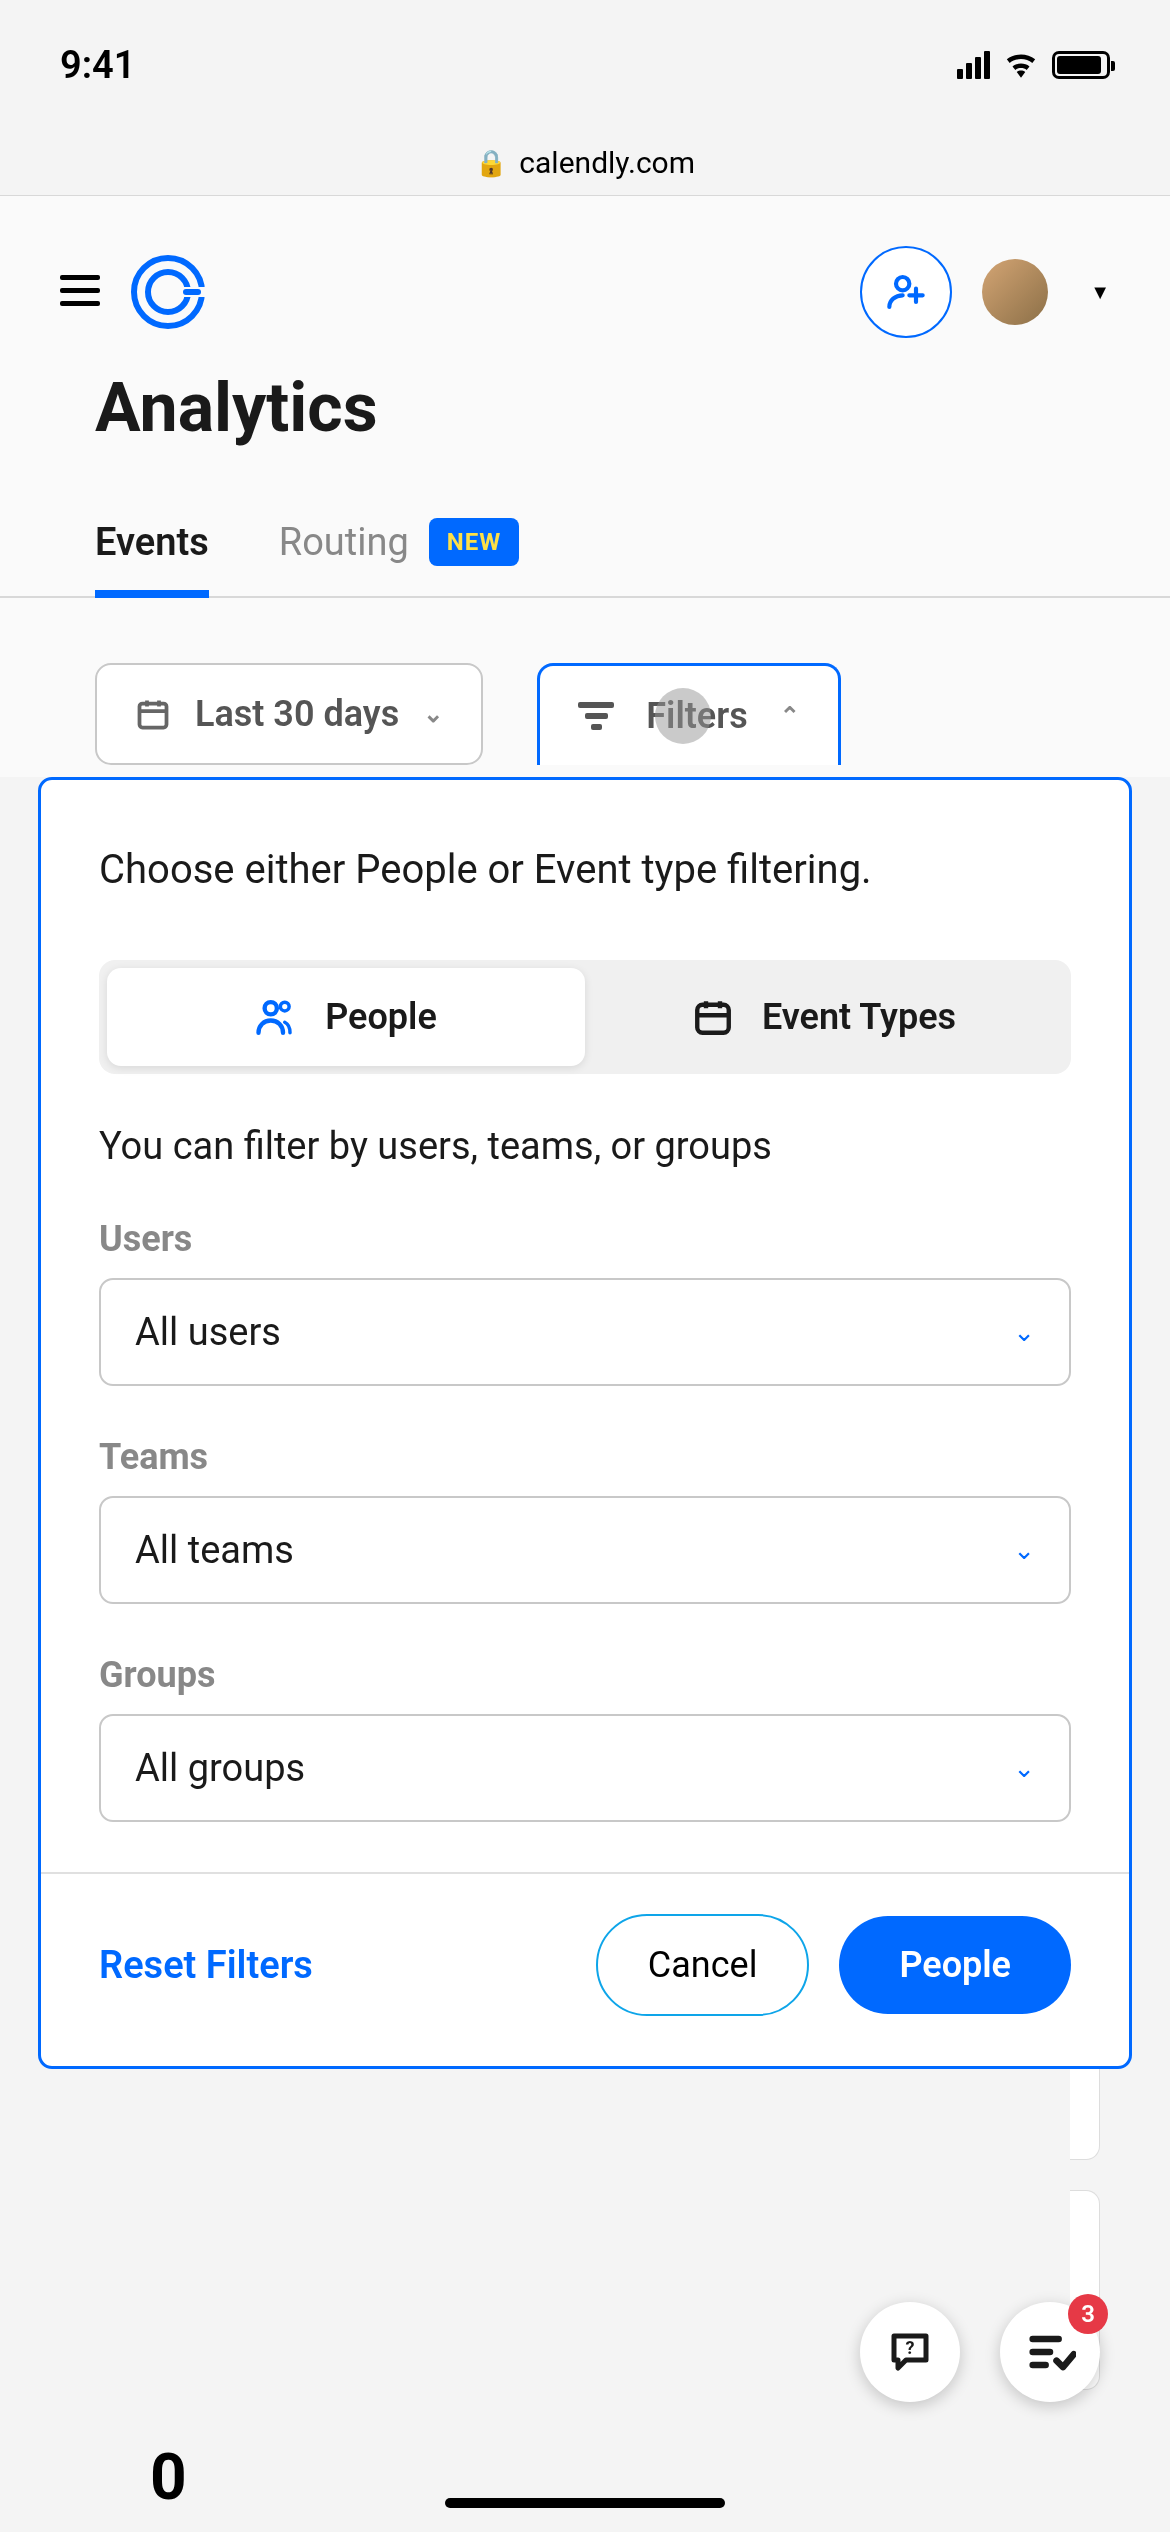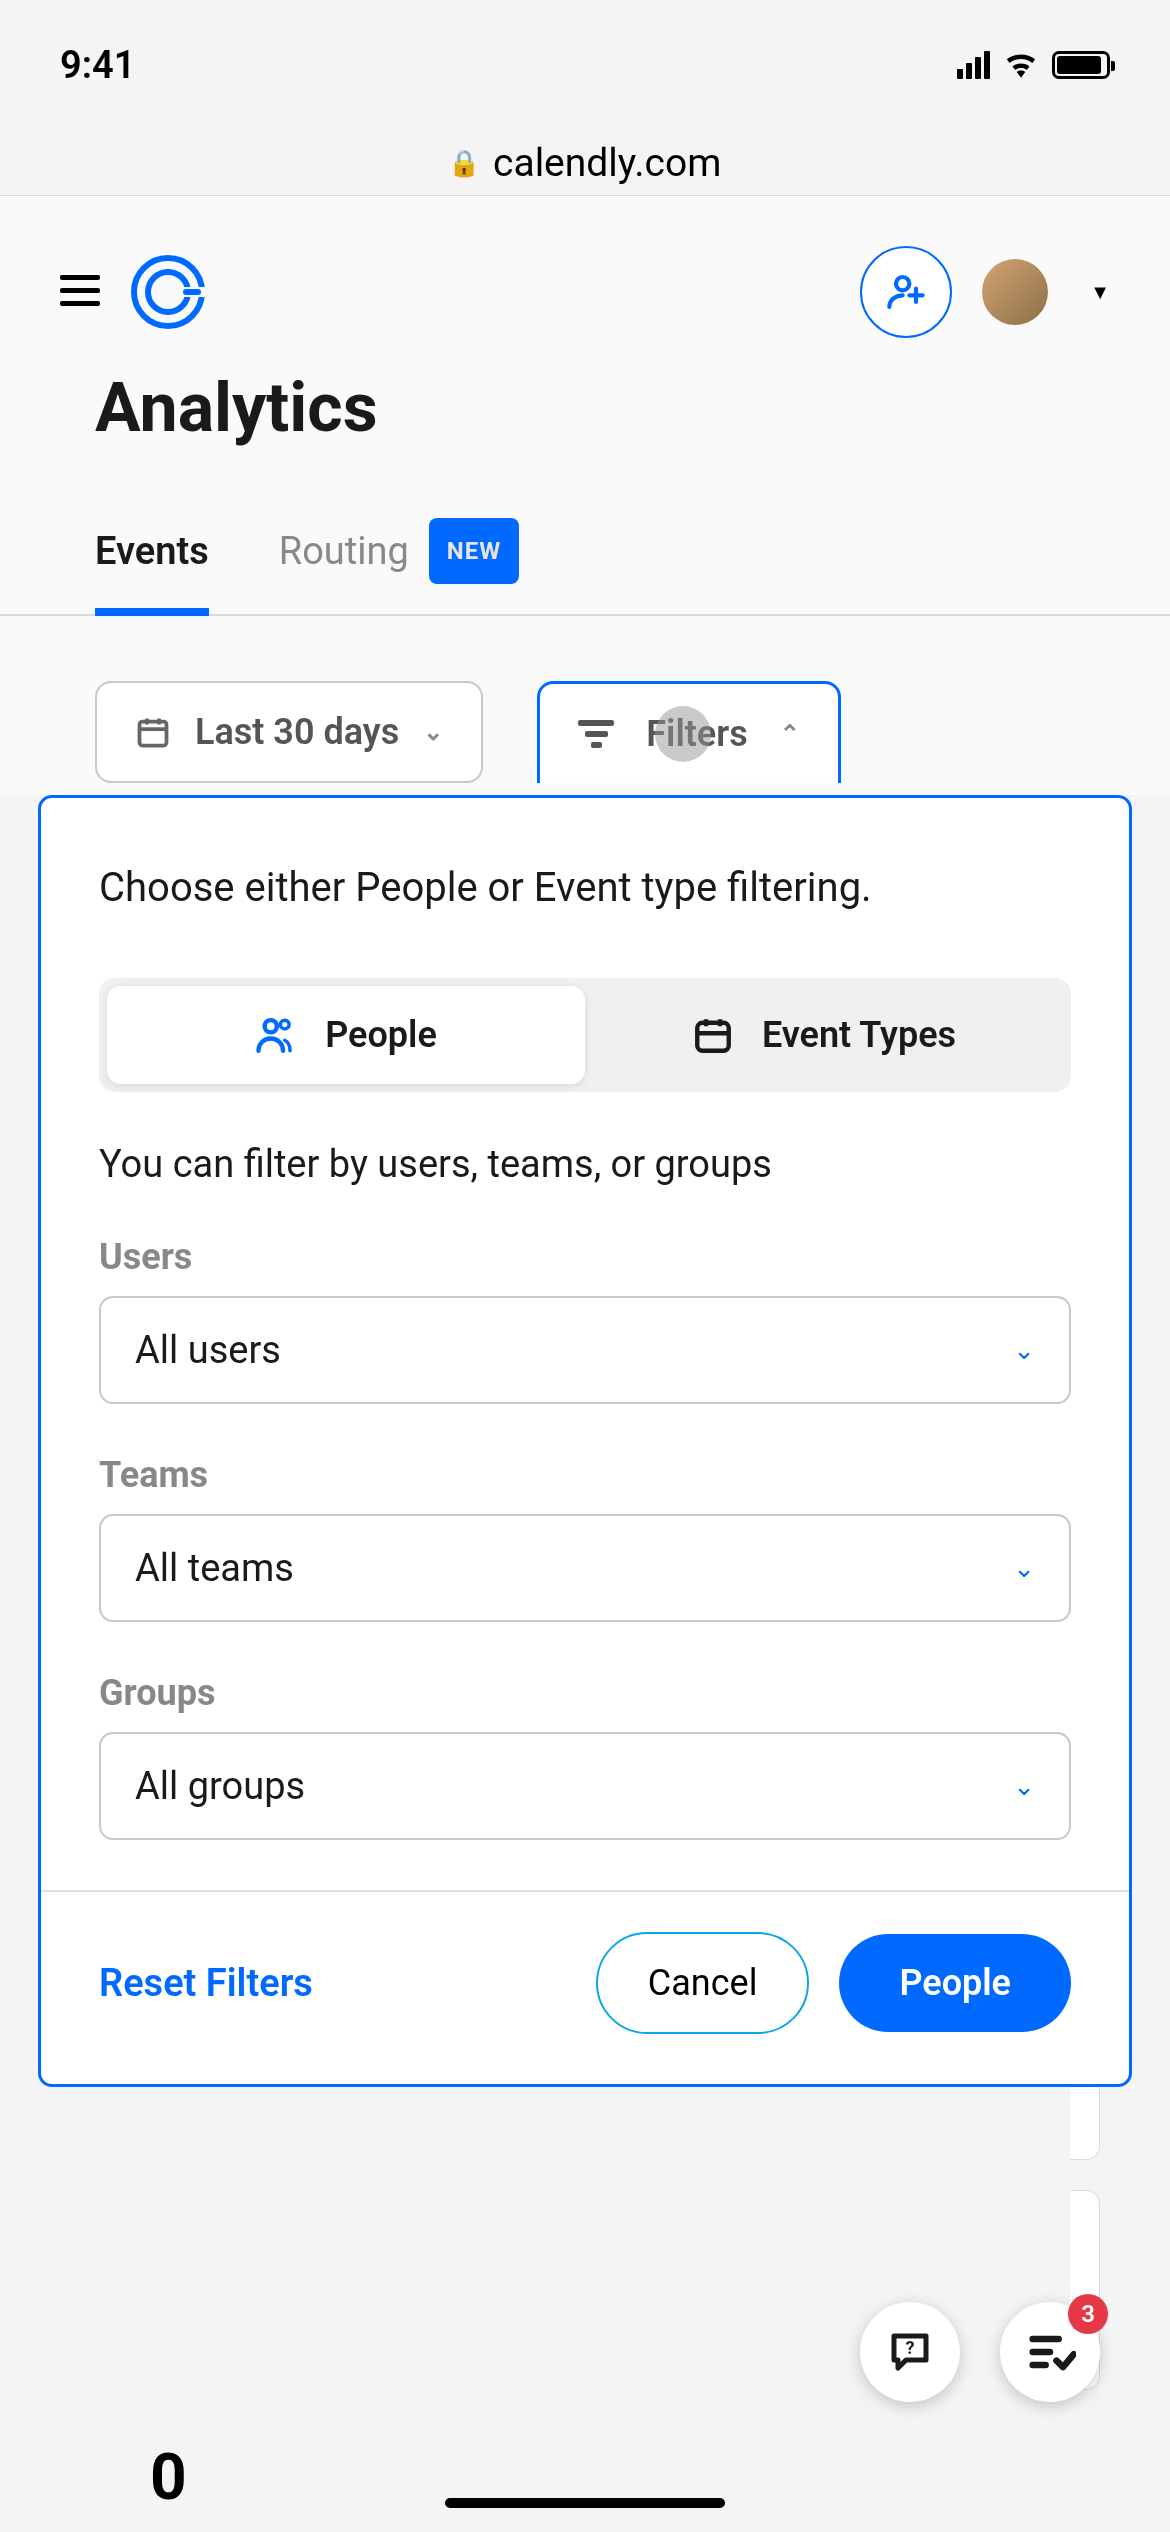--- a/index.html
+++ b/index.html
@@ -16,41 +16,41 @@
     .signal-bars span:nth-child(3) { height: 22px; }
     .signal-bars span:nth-child(4) { height: 28px; }
     .wifi-icon { width: 34px; height: 26px; }
     .battery { width: 58px; height: 28px; border: 3px solid #000; border-radius: 7px; position: relative; }
     .battery::after { content: ''; position: absolute; right: -8px; top: 7px; width: 4px; height: 10px; background: #000; border-radius: 0 2px 2px 0; }
     .battery-fill { position: absolute; left: 2px; top: 2px; bottom: 2px; width: 44px; background: #000; border-radius: 3px; }
     
     
     .url-bar { height: 66px; display: flex; align-items: center; justify-content: center; gap: 12px; background: #f4f4f4; border-bottom: 1px solid #d8d8d8; }
     .lock-icon { font-size: 26px; }
-    .url-text { font-size: 39px; color: #000; }
+    .url-text { font-size: 30px; color: #000; }
     
     
     .header { display: flex; align-items: center; padding: 50px 60px 30px; gap: 30px; background: #fafafa; }
     .menu-icon { font-size: 44px; cursor: pointer; }
     .logo { width: 76px; height: 76px; }
     .header-spacer { flex: 1; }
     .invite-btn { width: 92px; height: 92px; border: 2px solid #0069ff; border-radius: 50%; display: flex; align-items: center; justify-content: center; cursor: pointer; background: #fff; }
     .invite-icon { color: #0069ff; width: 40px; height: 40px; }
     .avatar { width: 66px; height: 66px; border-radius: 50%; background: linear-gradient(135deg, #d4a574, #8b6f47); cursor: pointer; }
     .avatar-chevron { font-size: 20px; margin-left: 12px; cursor: pointer; }
     
     
     .page-title { font-size: 68px; font-weight: 700; padding: 0 95px 50px; color: #1a1a1a; background: #fafafa; }
     
     
     .tabs { display: flex; gap: 70px; padding: 0 95px; border-bottom: 2px solid #d8d8d8; background: #fafafa; }
     .tab { font-size: 38px; padding: 20px 0 30px; cursor: pointer; position: relative; color: #888; display: flex; align-items: center; gap: 20px; }
     .tab.active { color: #1a1a1a; font-weight: 600; }
     .tab.active::after { content: ''; position: absolute; bottom: -2px; left: 0; right: 0; height: 8px; background: #0069ff; }
-    .new-badge { background: #0069ff; color: #e5e5e5; font-size: 24px; font-weight: 700; padding: 19px 18px; border-radius: 8px; letter-spacing: 1px; }
+    .new-badge { background: #0069ff; color: #fde047; font-size: 24px; font-weight: 700; padding: 10px 18px; border-radius: 8px; letter-spacing: 1px; }
     
     
     .filter-controls { display: flex; gap: 30px; padding: 65px 95px 12px; background: #fafafa; }
     .date-chip { display: flex; align-items: center; gap: 24px; padding: 28px 38px; border: 2px solid #c8c8c8; border-radius: 16px; background: #fff; cursor: pointer; font-size: 36px; font-weight: 600; color: #555; }
     .cal-icon { width: 36px; height: 36px; }
     .chevron-sm { font-size: 24px; color: #888; }
     .filters-chip { display: flex; align-items: center; gap: 32px; padding: 28px 38px; border: 3px solid #0069ff; border-bottom: none; border-radius: 16px 16px 0 0; background: #fff; cursor: pointer; font-size: 36px; font-weight: 600; color: #555; position: relative; margin-left: 24px; }
     .filter-lines { display: flex; flex-direction: column; gap: 5px; width: 36px; }
     .filter-lines span { height: 6px; background: #555; border-radius: 2px; }
     .filter-lines span:nth-child(1) { width: 100%; }

